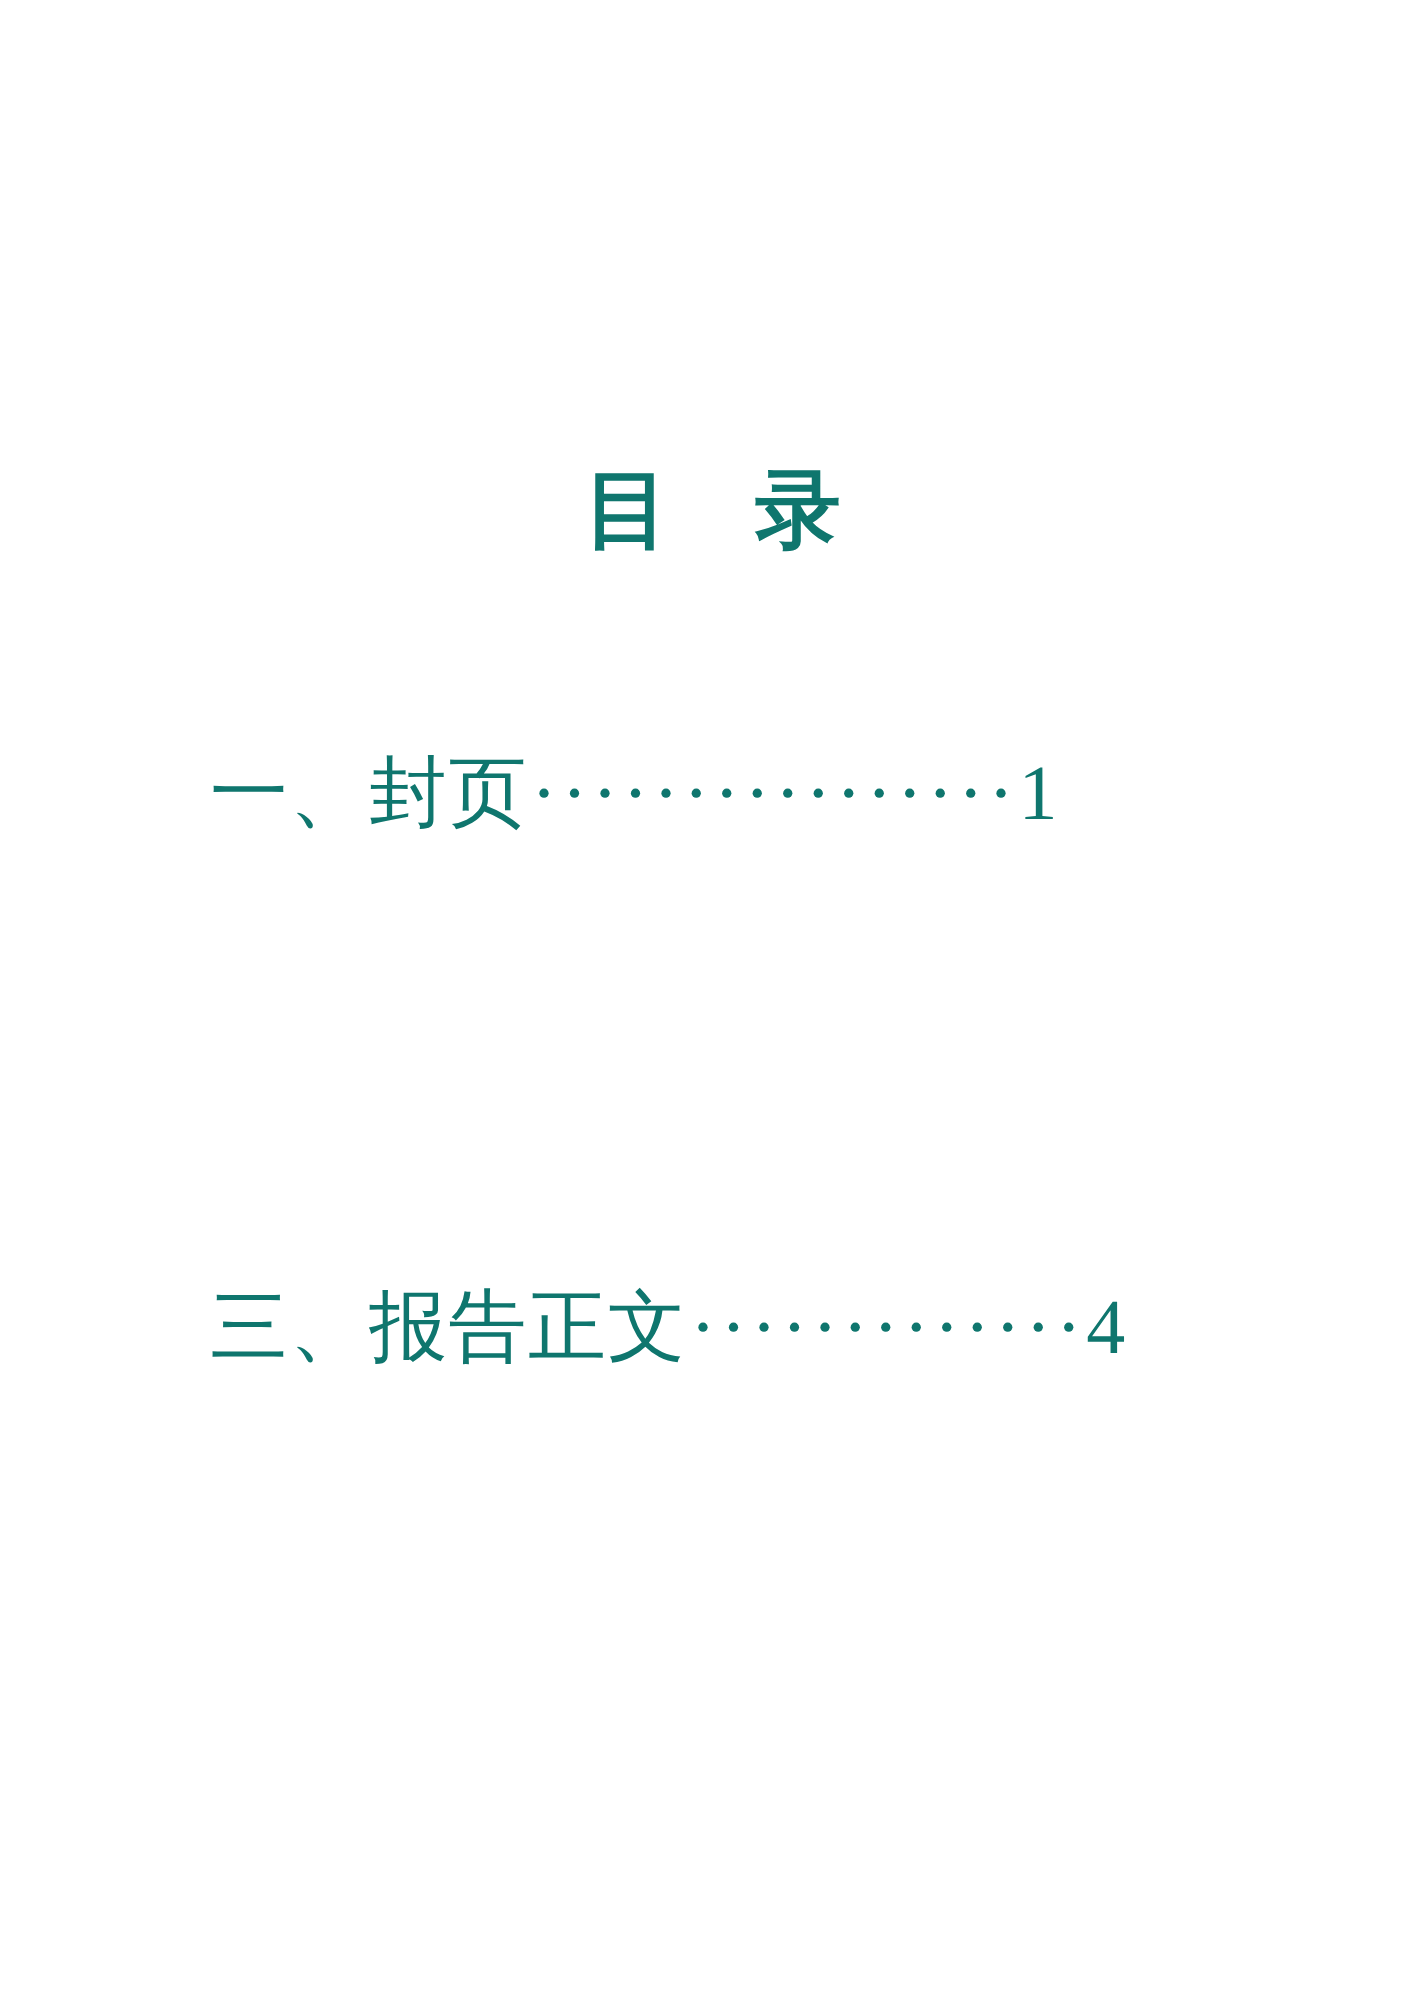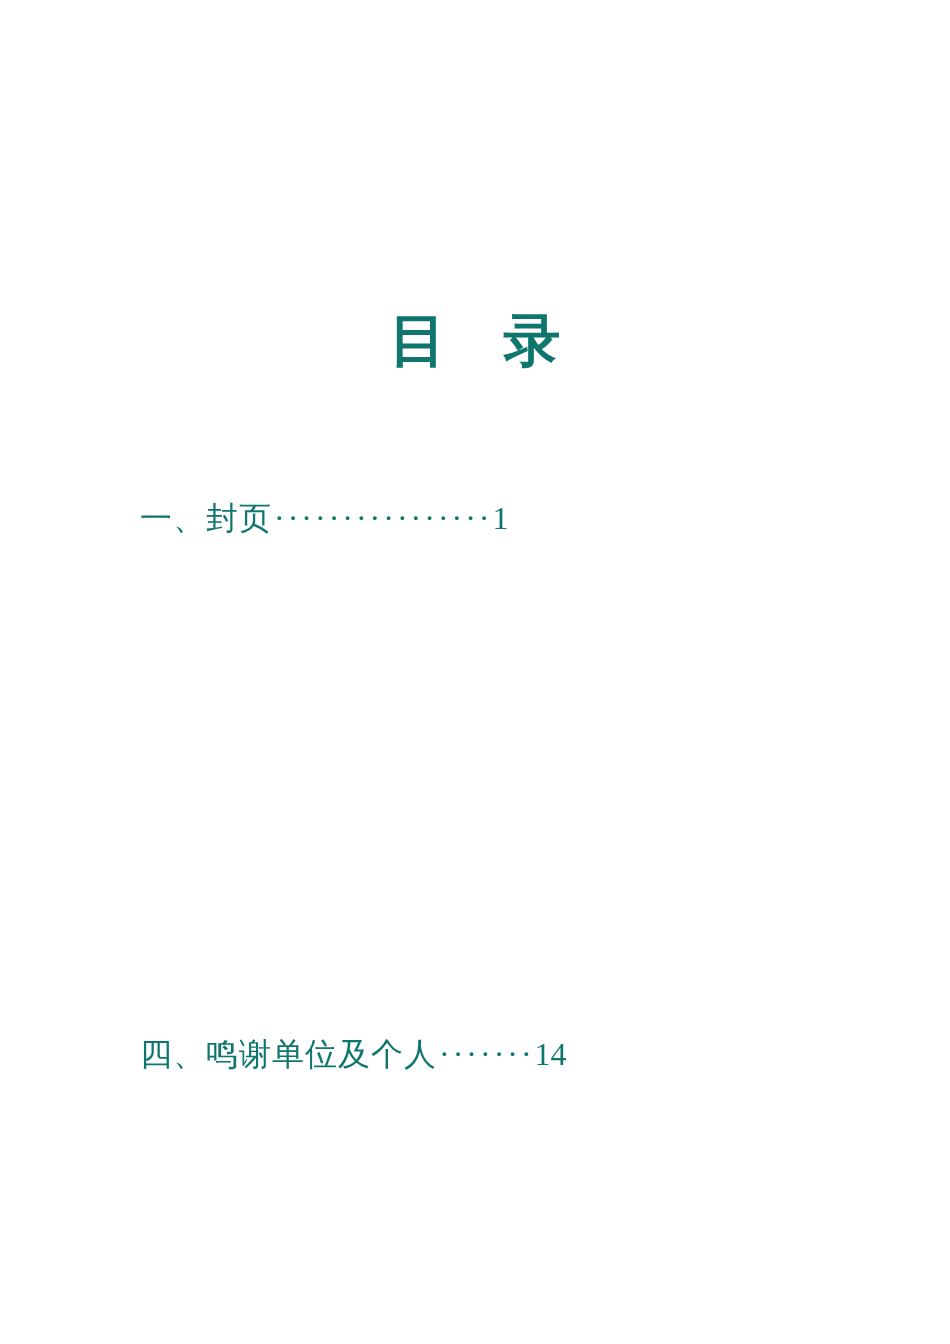--- a/index.html
+++ b/index.html
@@ -25,21 +25,21 @@
     margin: 0;
     text-align: center;
     font-size: 57px;
     line-height: 1.15;
     font-weight: bold;
     white-space: pre;
   }
   .toc-entry {
     position: absolute;
     left: 140px;
-    font-size: 32px;
+    font-size: 52px;
     line-height: 1.15;
     white-space: nowrap;
   }
   .toc-entry.e1 { top: 468px; }
   .toc-entry.e2 { top: 644px; }
   .toc-entry.e3 { top: 824px; }
   .toc-entry.e4 { top: 1004px; }
   .entry-label {
     letter-spacing: 1px;
   }
@@ -56,18 +56,18 @@
 
 <div class="page">
 
   <h1 class="toc-title">目　录</h1>
 
   <div class="toc-entry e1">
     <span class="entry-label">一、封页</span><span class="entry-leader">················</span><span class="entry-page">1</span>
   </div>
 
 
+  <div class="toc-entry e3">
+    <span class="entry-label">三、报告正文</span><span class="entry-leader">·············</span><span class="entry-page">4</span>
+  </div>
 
-  <div class="toc-entry e4">
-    <span class="entry-label">四、鸣谢单位及个人</span><span class="entry-leader">·······</span><span class="entry-page">14</span>
-  </div>
 
 </div>
 
 </body></html>

